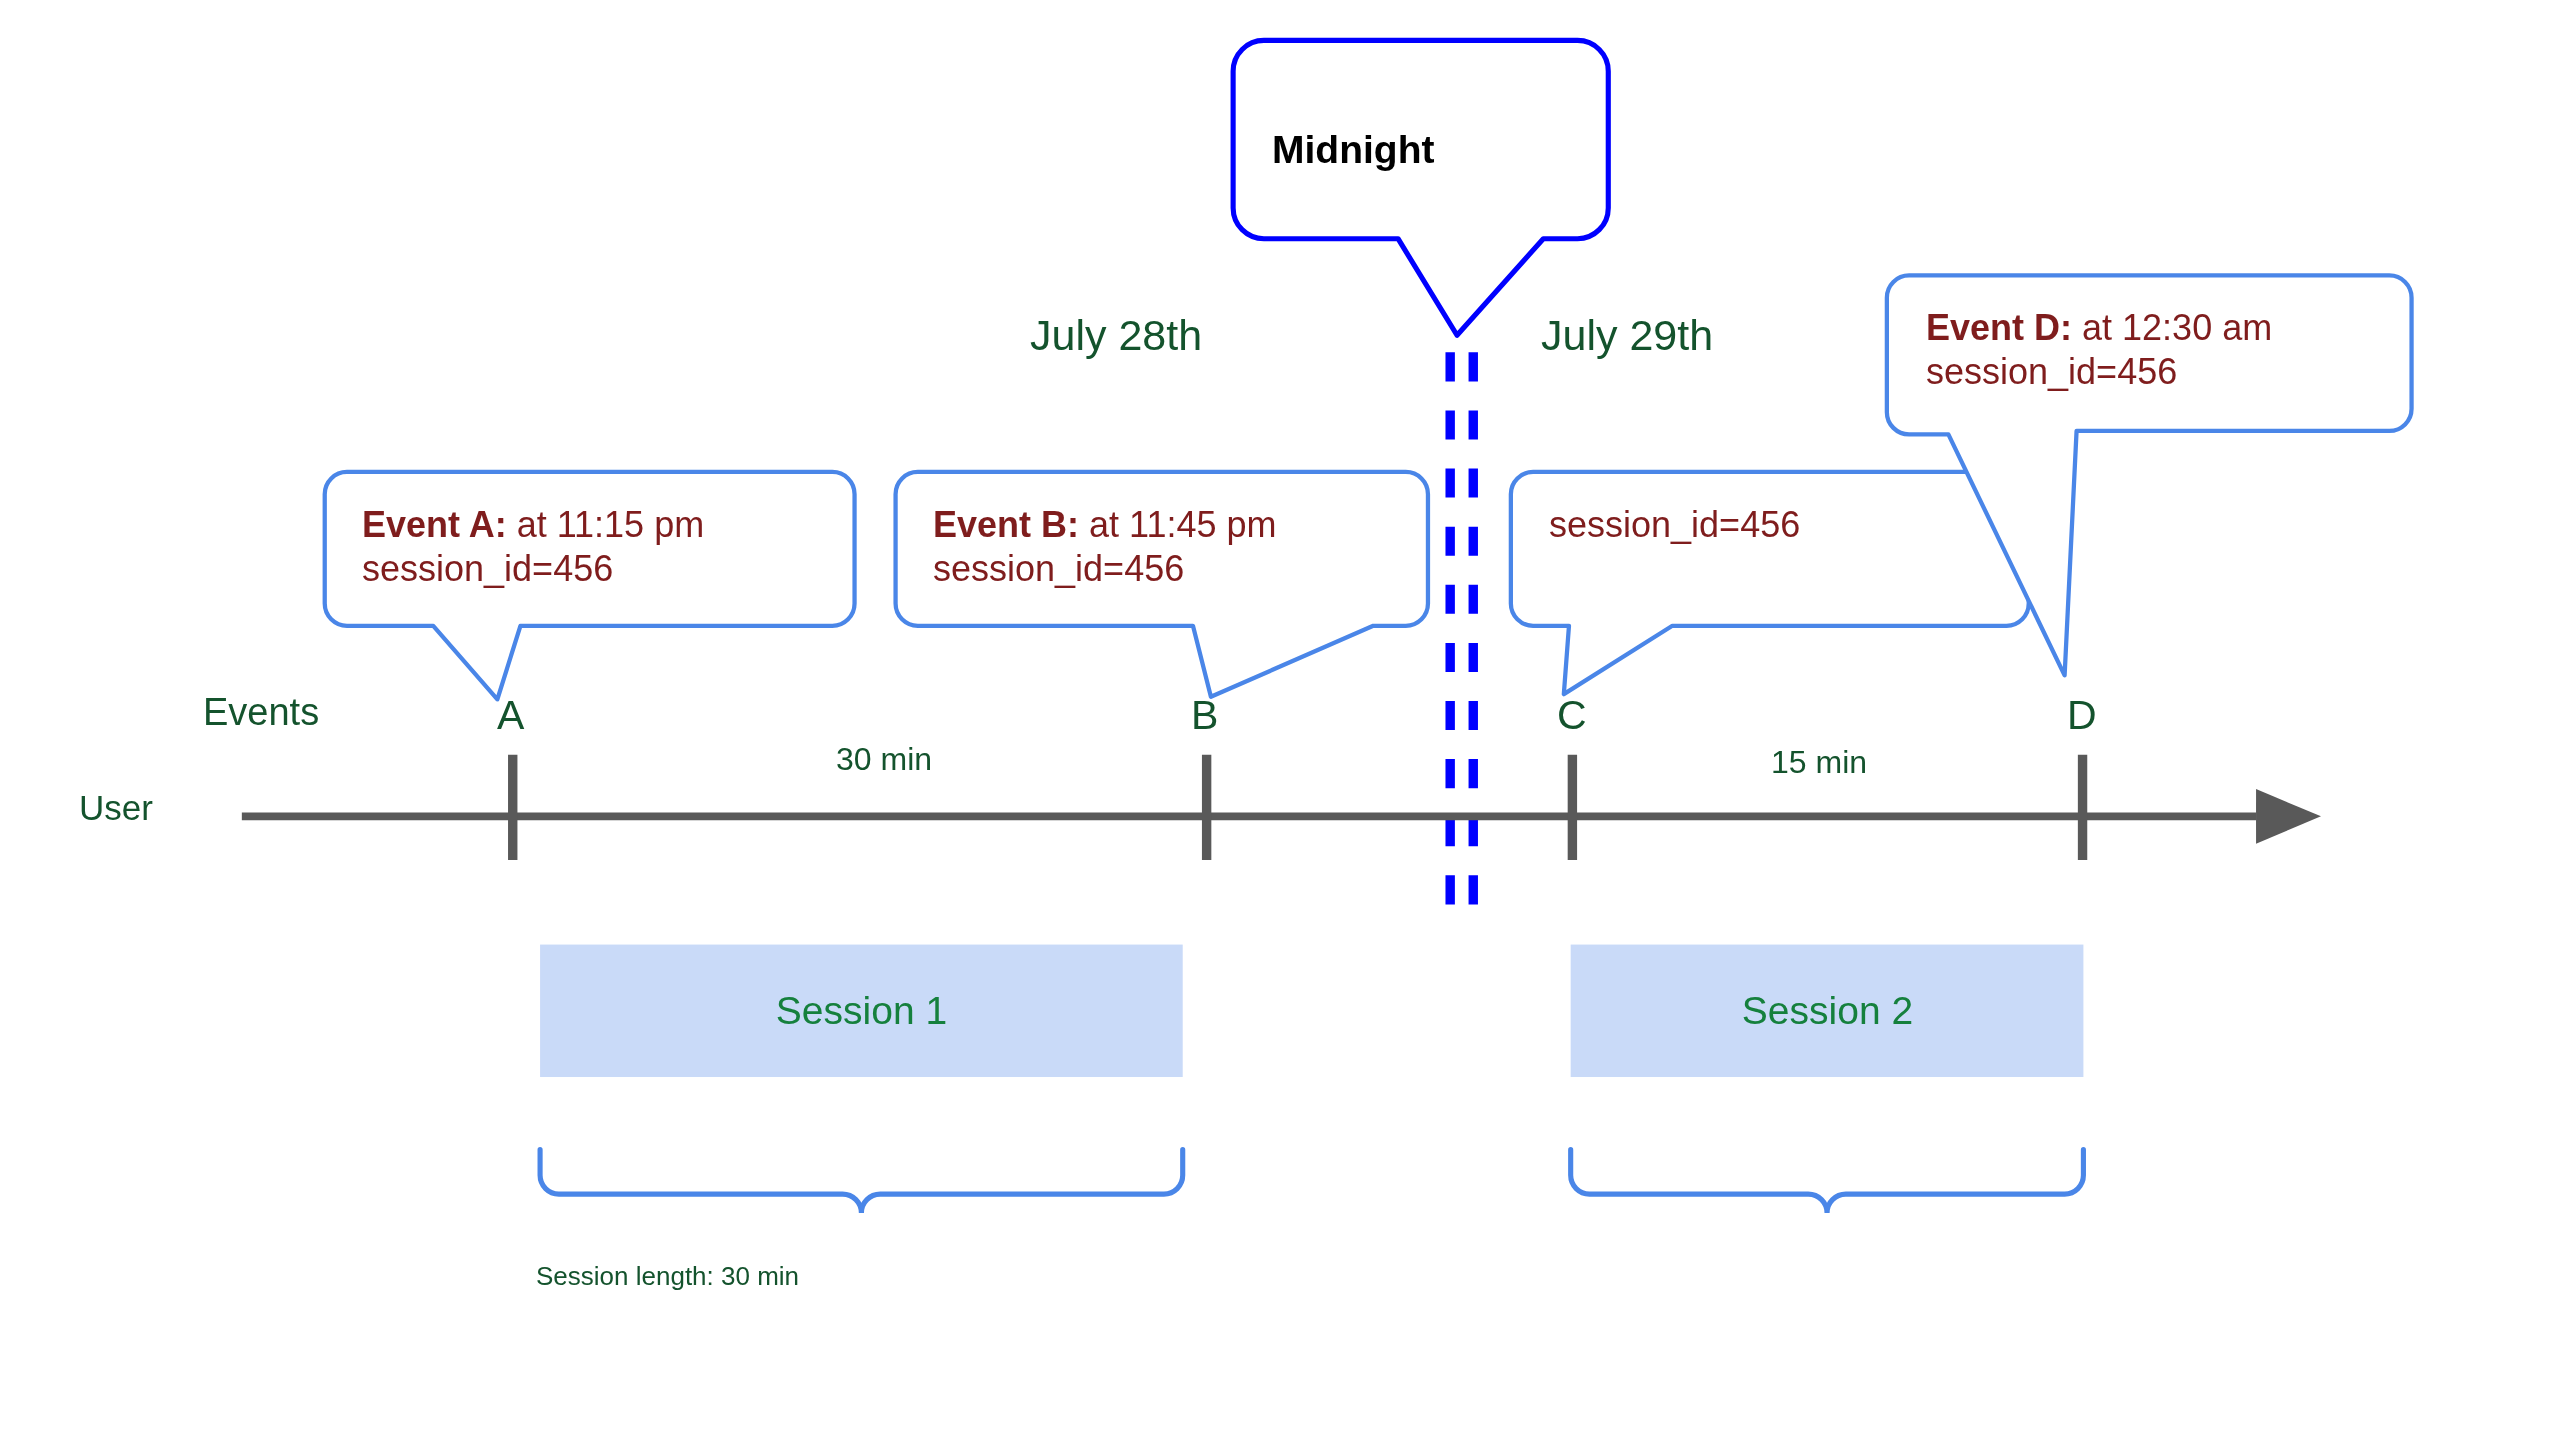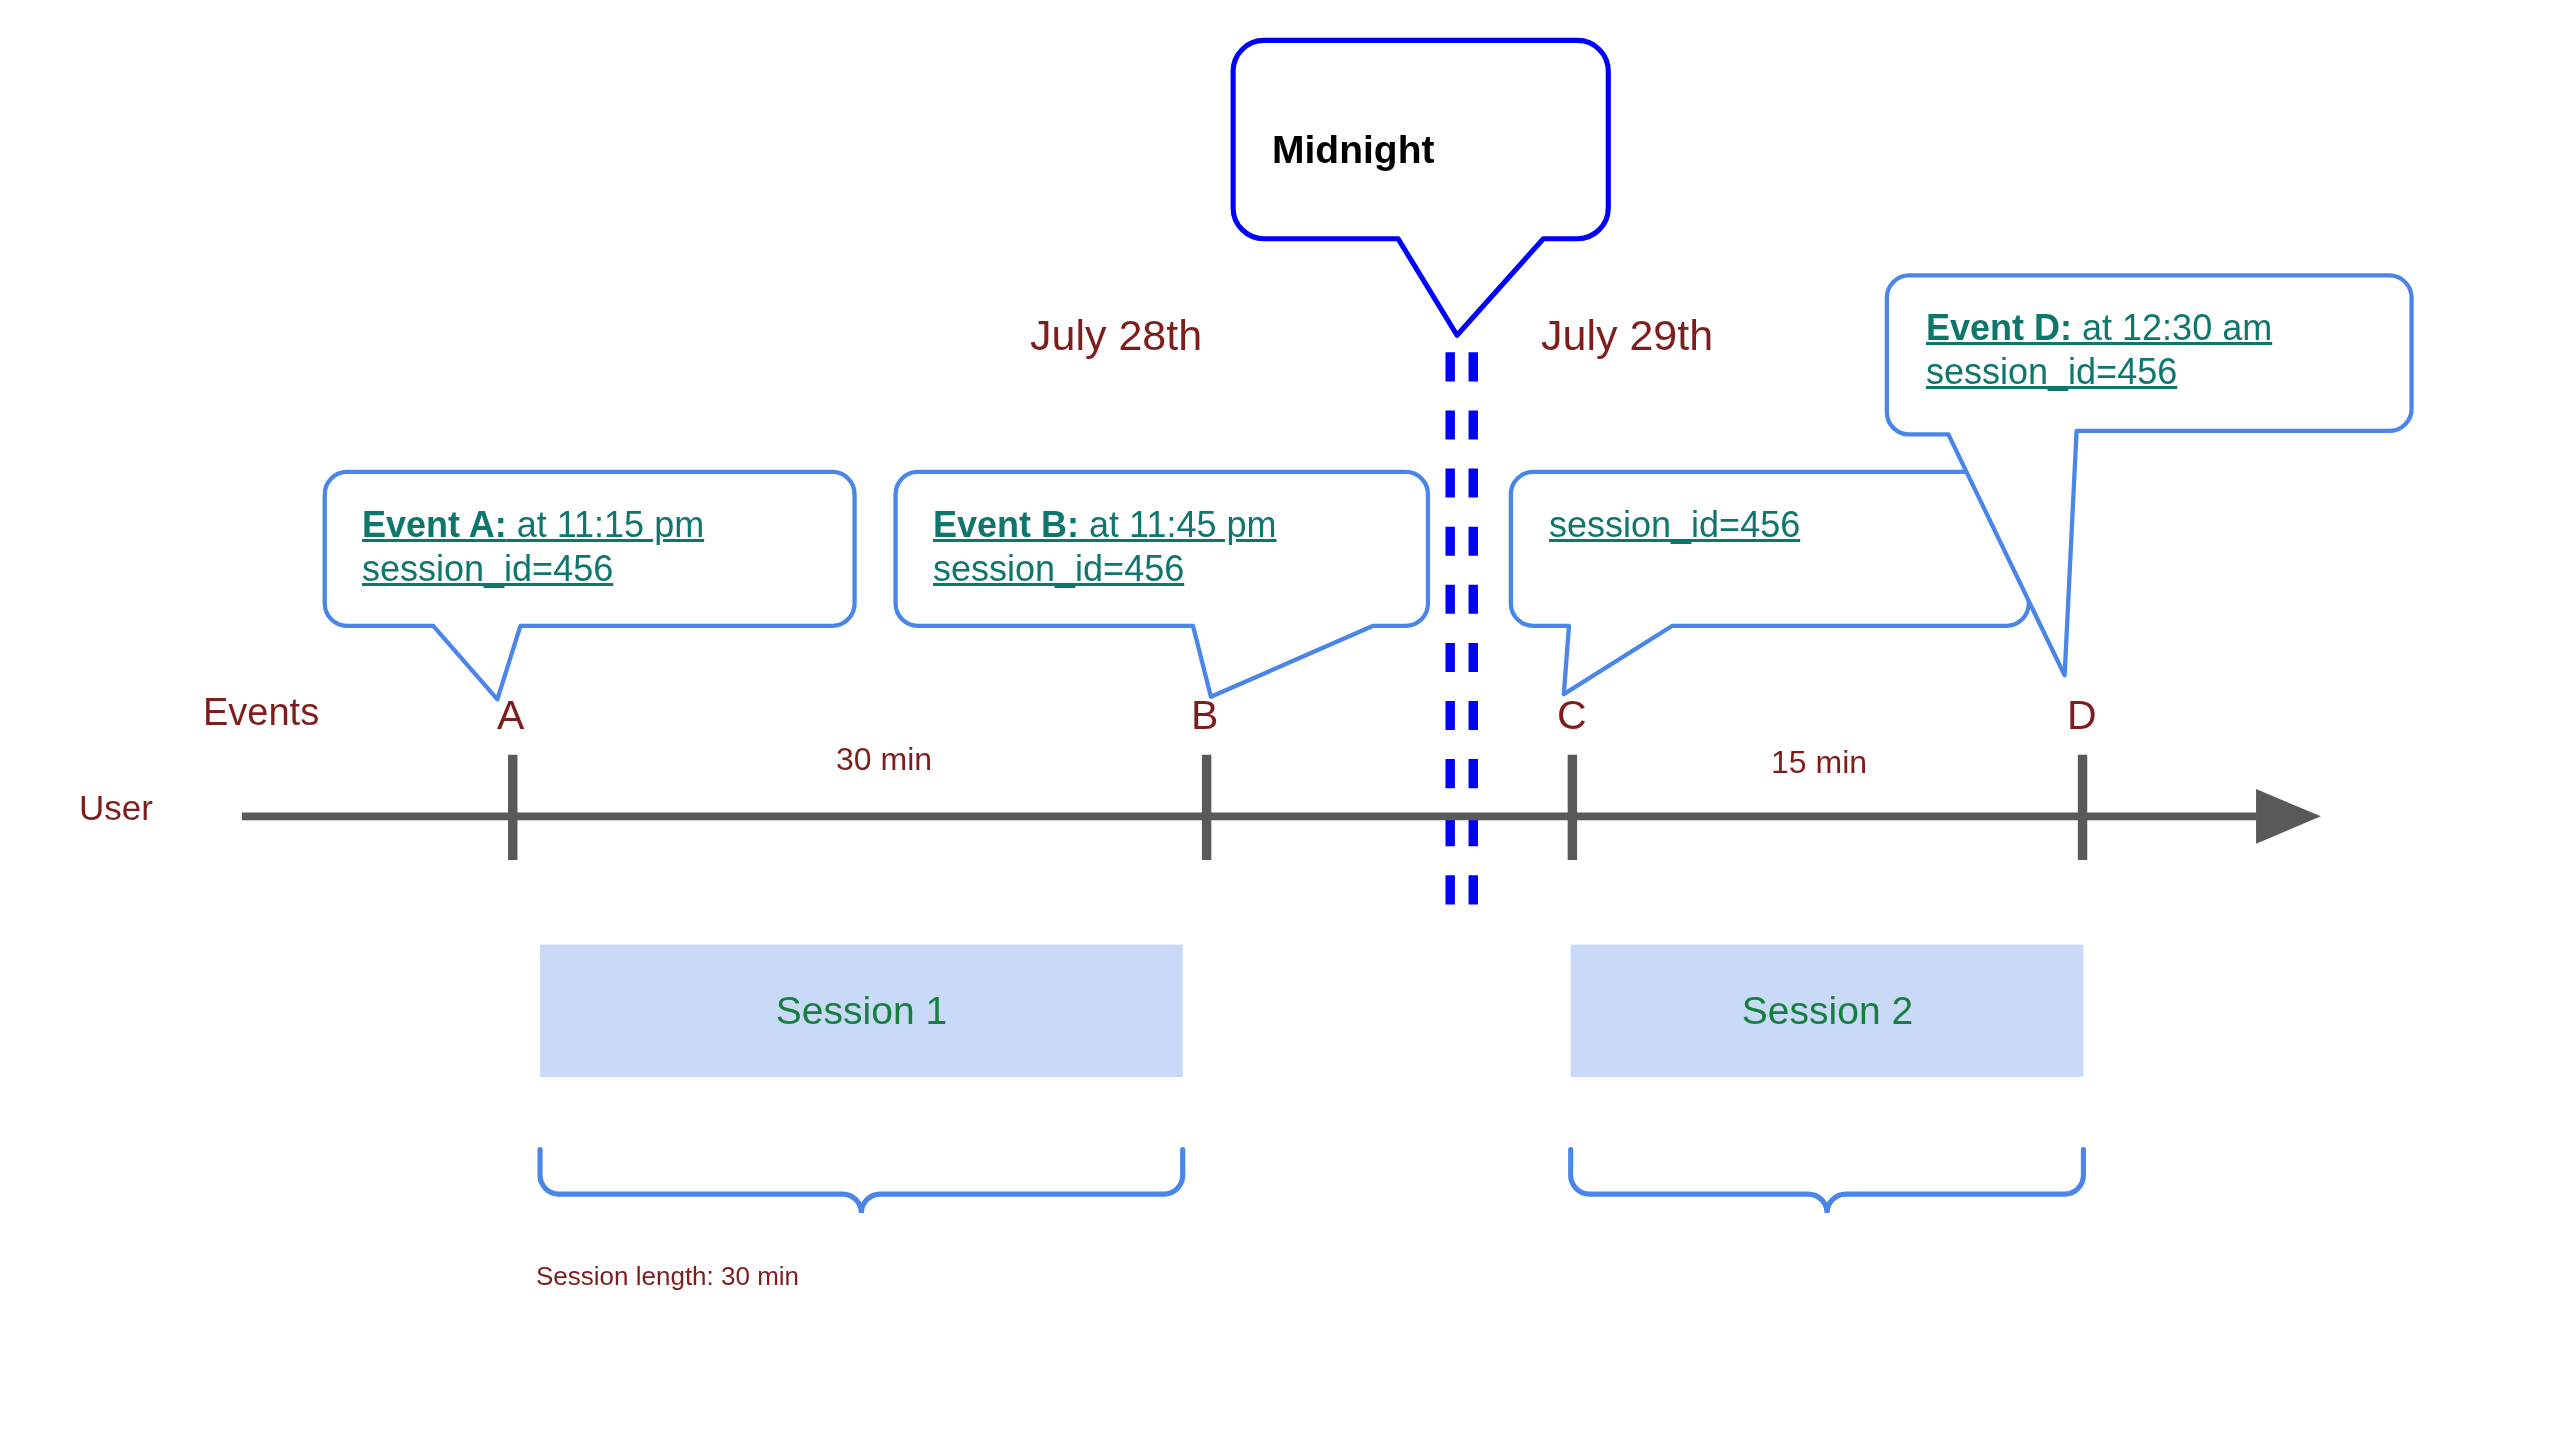--- a/index.html
+++ b/index.html
@@ -22,32 +22,31 @@
   svg.layer {
     position: absolute;
     top: 0;
     left: 0;
     width: 2550px;
     height: 1455px;
   }
   .txt {
     position: absolute;
     white-space: nowrap;
+    color: #14532d;
+    font-family: "Liberation Sans", sans-serif;
+    line-height: 1.15;
+  }
+  .callout-text {
+    position: absolute;
+    white-space: nowrap;
+    font-size: 36px;
     color: #7f1d1d;
     font-family: "Liberation Sans", sans-serif;
-    line-height: 1.15;
-  }
-  .callout-text {
-    position: absolute;
-    white-space: nowrap;
-    font-size: 36px;
-    color: #0f766e;
-    font-family: "Liberation Sans", sans-serif;
     line-height: 1.22;
-    text-decoration: underline;
   }
   .callout-text .lbl { font-weight: bold; }
   .midnight-label {
     position: absolute;
     font-size: 39px;
     font-weight: bold;
     color: #000000;
     white-space: nowrap;
   }
   .daylabel { font-size: 43px; }

